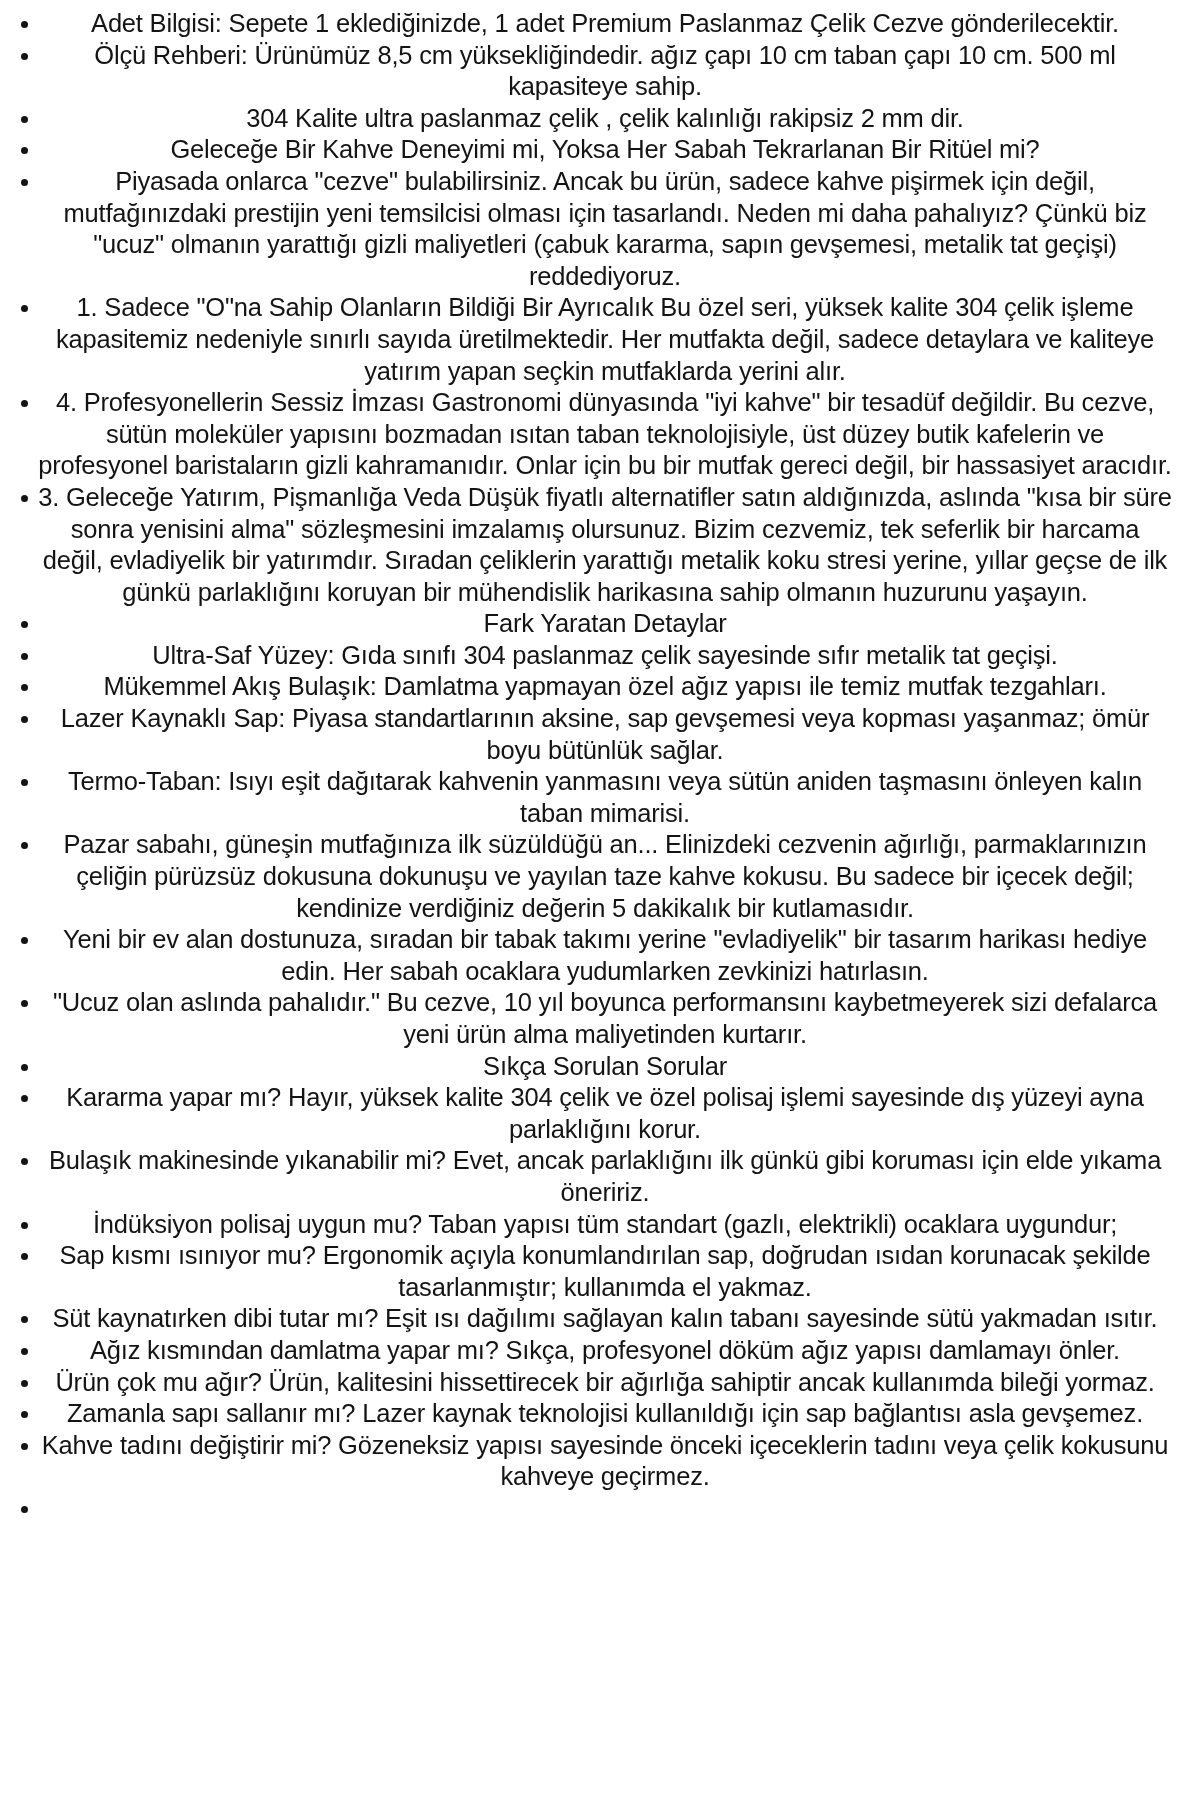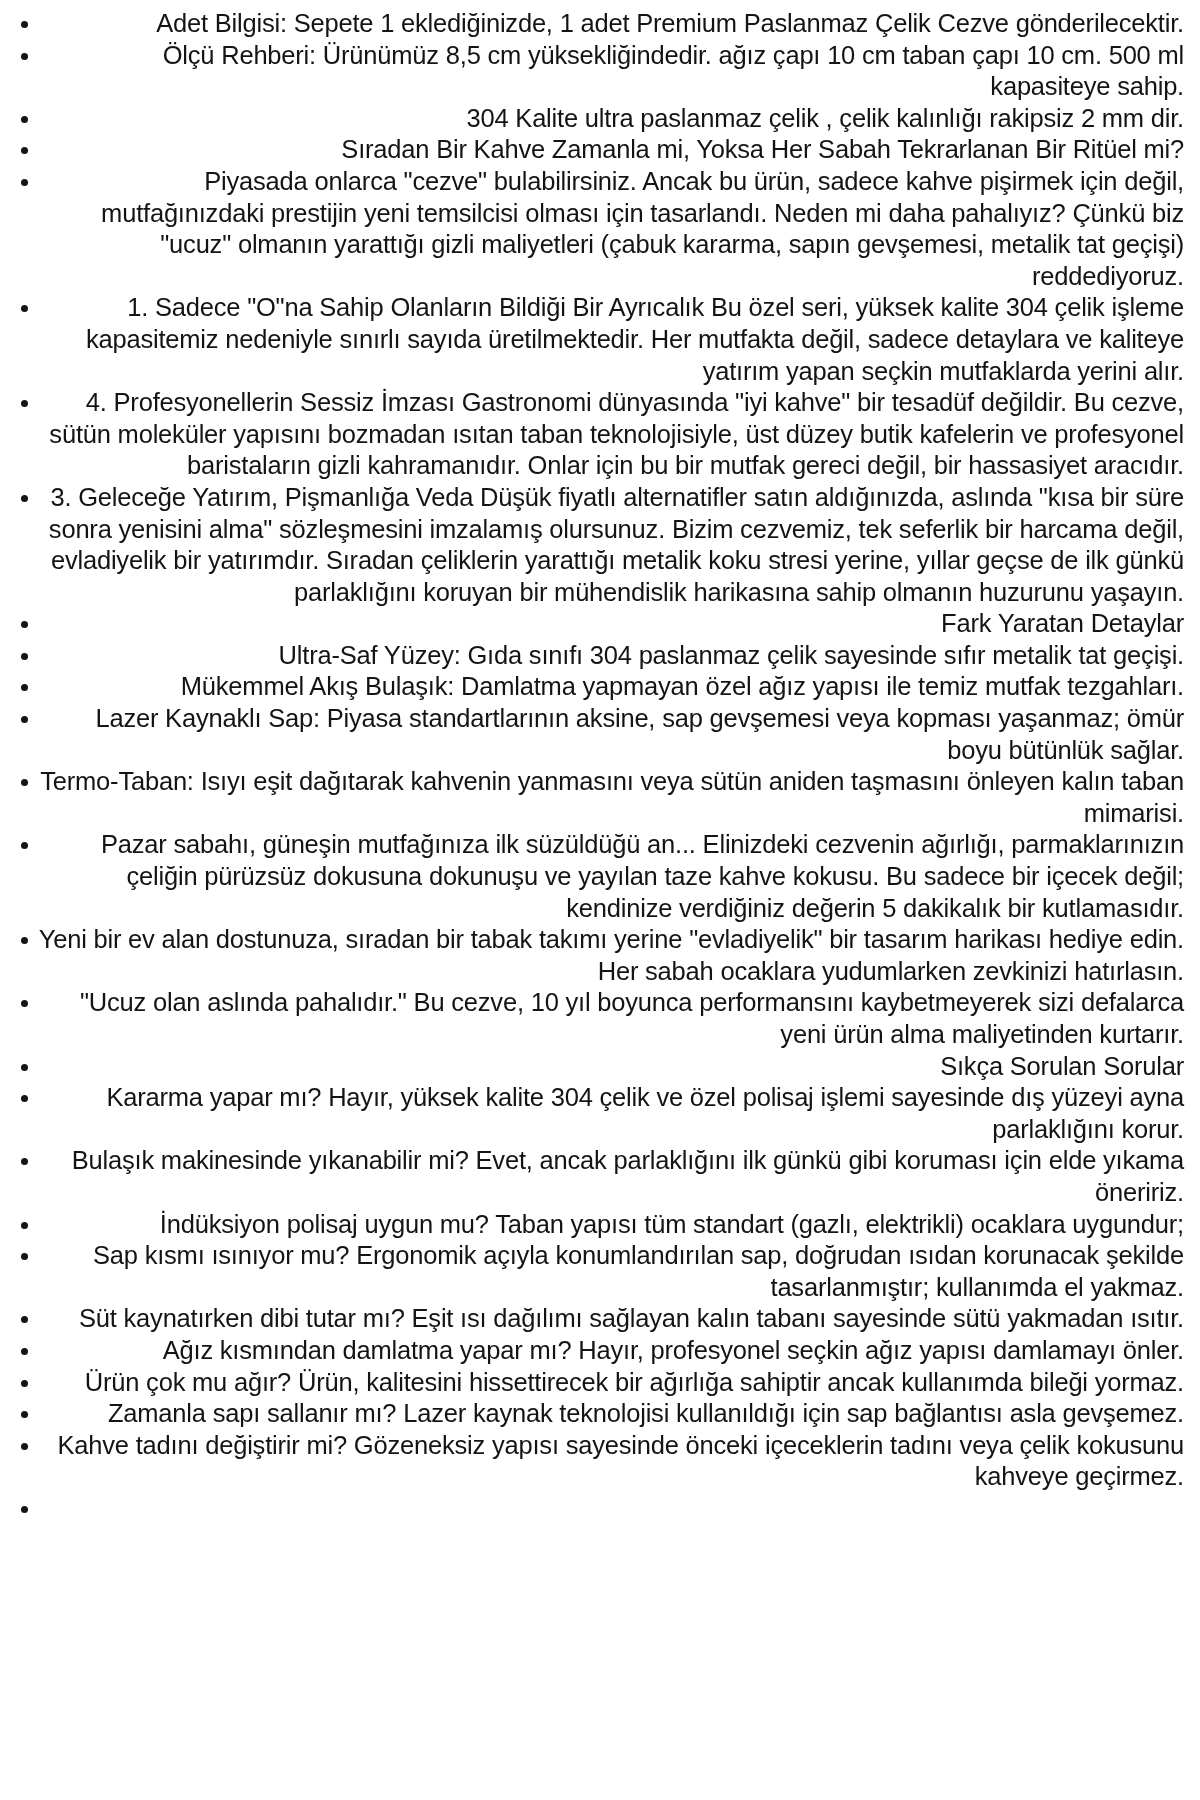--- a/index.html
+++ b/index.html
@@ -23,28 +23,28 @@
     background: #ffffff;
     padding: 8px 12px 0 0;
   }
   ul.bullet-list {
     list-style: none;
     margin: 0;
     padding: 0;
   }
   ul.bullet-list > li {
     position: relative;
-    margin: 0 4px 0 0;
+    margin: 0 16px 0 0;
     padding: 0 0 0 38px;
     font-size: 25.5px;
     line-height: 31.6px;
     letter-spacing: -0.2px;
     word-spacing: 0px;
     color: #141414;
-    text-align: right;
+    text-align: center;
   }
   ul.bullet-list > li::before {
     content: "";
     position: absolute;
     left: 21px;
     top: 13px;
     width: 7px;
     height: 7px;
     border-radius: 50%;
     background: #141414;
@@ -67,21 +67,21 @@
       <li>
         <span class="li-text">Adet Bilgisi: Sepete 1 eklediğinizde, 1 adet Premium Paslanmaz Çelik Cezve gönderilecektir.</span>
       </li>
       <li>
         <span class="li-text">Ölçü Rehberi: Ürünümüz 8,5 cm yüksekliğindedir. ağız çapı 10 cm taban çapı 10 cm. 500 ml kapasiteye sahip.</span>
       </li>
       <li>
         <span class="li-text">304 Kalite ultra paslanmaz çelik , çelik kalınlığı rakipsiz 2 mm dir.</span>
       </li>
       <li>
-        <span class="li-text">Sıradan Bir Kahve Zamanla mi, Yoksa Her Sabah Tekrarlanan Bir Ritüel mi?</span>
+        <span class="li-text">Geleceğe Bir Kahve Deneyimi mi, Yoksa Her Sabah Tekrarlanan Bir Ritüel mi?</span>
       </li>
       <li>
         <span class="li-text">Piyasada onlarca "cezve" bulabilirsiniz. Ancak bu ürün, sadece kahve pişirmek için değil, mutfağınızdaki prestijin yeni temsilcisi olması için tasarlandı. Neden mi daha pahalıyız? Çünkü biz "ucuz" olmanın yarattığı gizli maliyetleri (çabuk kararma, sapın gevşemesi, metalik tat geçişi) reddediyoruz.</span>
       </li>
       <li>
         <span class="li-text">1. Sadece "O"na Sahip Olanların Bildiği Bir Ayrıcalık Bu özel seri, yüksek kalite 304 çelik işleme kapasitemiz nedeniyle sınırlı sayıda üretilmektedir. Her mutfakta değil, sadece detaylara ve kaliteye yatırım yapan seçkin mutfaklarda yerini alır.</span>
       </li>
       <li>
         <span class="li-text">4. Profesyonellerin Sessiz İmzası Gastronomi dünyasında "iyi kahve" bir tesadüf değildir. Bu cezve, sütün moleküler yapısını bozmadan ısıtan taban teknolojisiyle, üst düzey butik kafelerin ve profesyonel baristaların gizli kahramanıdır. Onlar için bu bir mutfak gereci değil, bir hassasiyet aracıdır.</span>
       </li>
@@ -124,21 +124,21 @@
       <li>
         <span class="li-text">İndüksiyon polisaj uygun mu? Taban yapısı tüm standart (gazlı, elektrikli) ocaklara uygundur;</span>
       </li>
       <li>
         <span class="li-text">Sap kısmı ısınıyor mu? Ergonomik açıyla konumlandırılan sap, doğrudan ısıdan korunacak şekilde tasarlanmıştır; kullanımda el yakmaz.</span>
       </li>
       <li>
         <span class="li-text">Süt kaynatırken dibi tutar mı? Eşit ısı dağılımı sağlayan kalın tabanı sayesinde sütü yakmadan ısıtır.</span>
       </li>
       <li>
-        <span class="li-text">Ağız kısmından damlatma yapar mı? Hayır, profesyonel seçkin ağız yapısı damlamayı önler.</span>
+        <span class="li-text">Ağız kısmından damlatma yapar mı? Sıkça, profesyonel döküm ağız yapısı damlamayı önler.</span>
       </li>
       <li>
         <span class="li-text">Ürün çok mu ağır? Ürün, kalitesini hissettirecek bir ağırlığa sahiptir ancak kullanımda bileği yormaz.</span>
       </li>
       <li>
         <span class="li-text">Zamanla sapı sallanır mı? Lazer kaynak teknolojisi kullanıldığı için sap bağlantısı asla gevşemez.</span>
       </li>
       <li>
         <span class="li-text">Kahve tadını değiştirir mi? Gözeneksiz yapısı sayesinde önceki içeceklerin tadını veya çelik kokusunu kahveye geçirmez.</span>
       </li>

